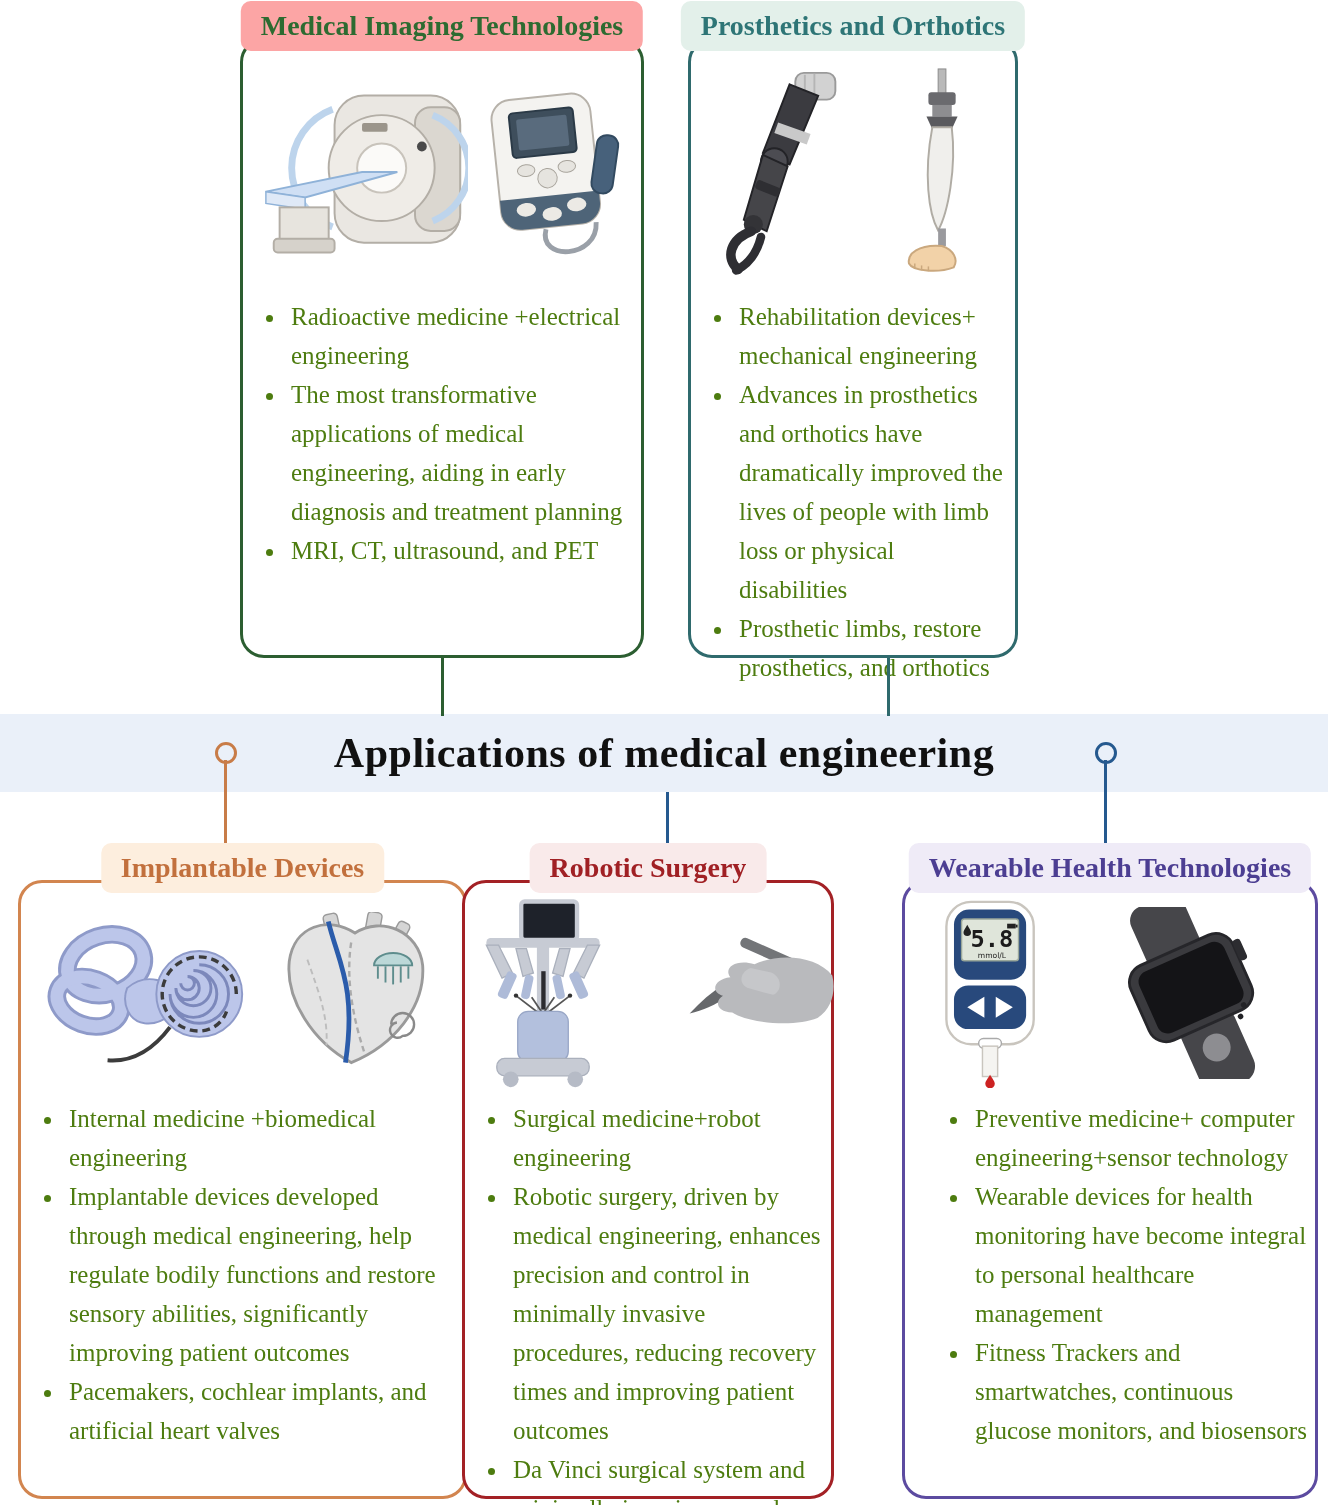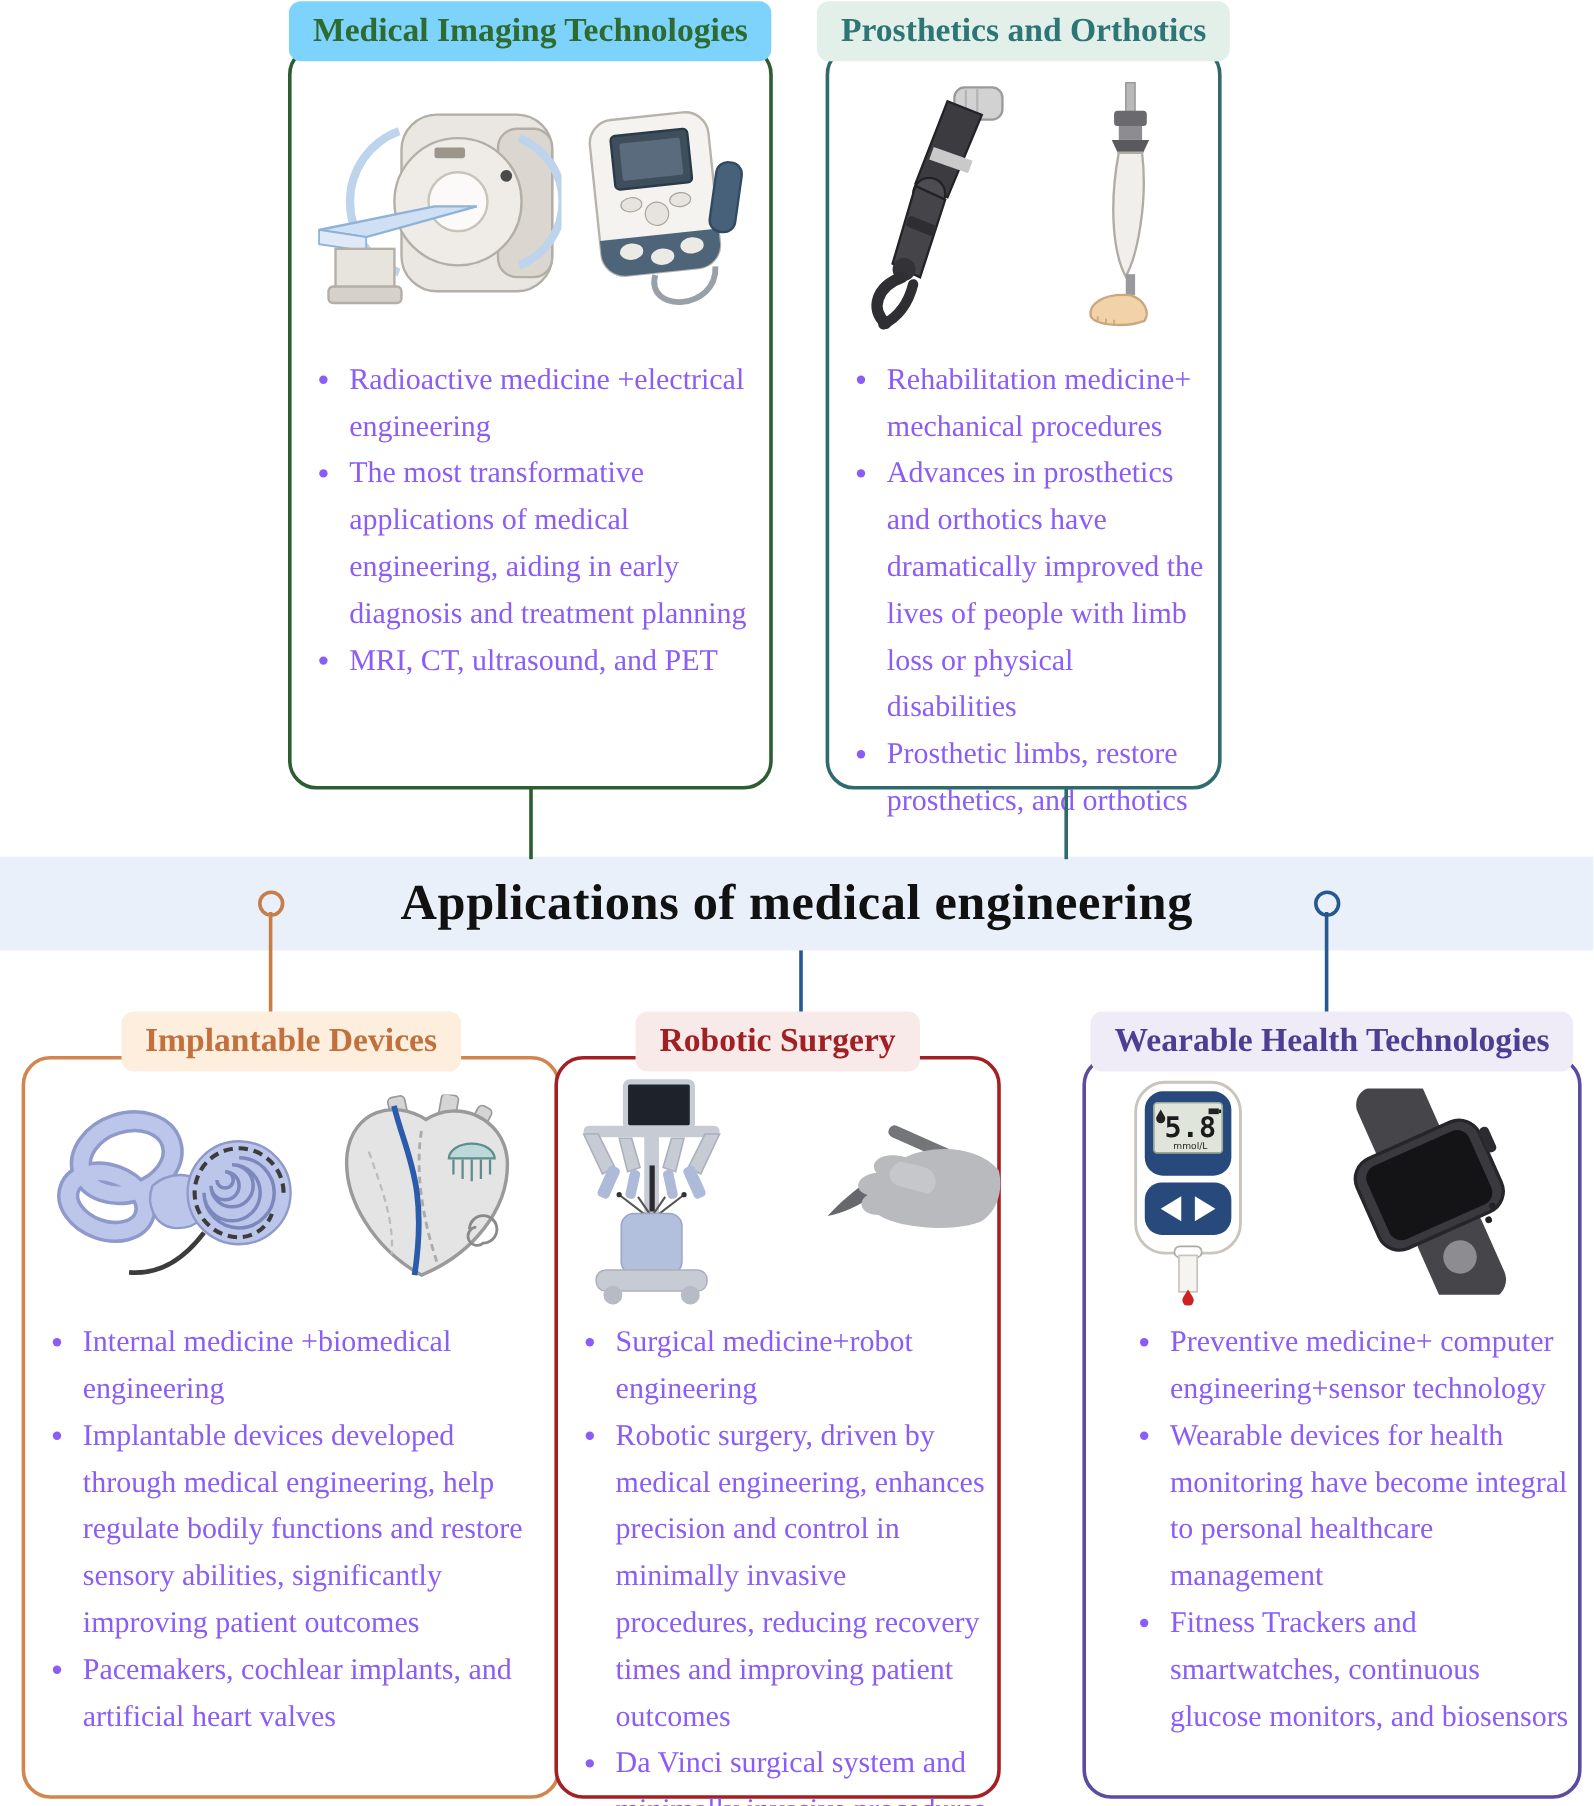--- a/index.html
+++ b/index.html
@@ -12,31 +12,31 @@
   .card.imaging     { left:240px; top:38px;  width:404px; height:620px; border:3px solid #2c5e31; }
   .card.prosthetics { left:688px; top:38px;  width:330px; height:620px; border:3px solid #2f6a6d;font-family:Liberation Serif, serif; }
   .card.implantable { left:18px;  top:880px; width:449px; height:619px; border:3px solid #d2854f; }
   .card.robotic     { left:462px; top:880px; width:372px; height:619px; border:3px solid #a32125; }
   .card.wearable    { left:902px; top:880px; width:416px; height:619px; border:3px solid #5c4ba0; }
   .badge {
     position:absolute; top:-40px; left:50%; transform:translateX(-50%);
     font-weight:bold; font-size:28px; line-height:1; padding:11px 20px;
     border-radius:10px; white-space:nowrap; z-index:3;
   }
-  .imaging     .badge { background:#7dd3fc; color:#2d6b31;font-family:Liberation Serif, serif; }
+  .imaging     .badge { background:#fca5a5; color:#2d6b31;font-family:Liberation Serif, serif; }
   .prosthetics .badge { background:#e3f0ea; color:#2e7576; }
   .implantable .badge { background:#fdeede; color:#c2703d; }
   .robotic     .badge { background:#f9eaea; color:#a02024; }
   .wearable    .badge { background:#efebf7; color:#4c3e92; }
   .icons { display:flex; align-items:center; justify-content:center; }
   .card.imaging .icons, .card.prosthetics .icons { height:214px; margin-top:28px; gap:8px; }
   .card.implantable .icons, .card.robotic .icons, .card.wearable .icons { height:180px; margin-top:22px; gap:14px; }
   ul.bullets {
     margin:14px 0 0 0; padding:0 6px 0 44px; list-style:disc;
-    font-size:25px; line-height:39px; color:#8b5cf6;
+    font-size:25px; line-height:39px; color:#4d7c0f;
   }
   ul.bullets li { padding-left:4px; }
   .card.wearable ul.bullets { padding-left:38px; padding-right:0;margin-left:28px; }
   
   .band {
     position:absolute; left:0; top:714px; width:1328px; height:78px;
     background:#eaf0f9; display:flex; align-items:center; justify-content:center;
   }
   .band-title { font-size:42px; font-weight:bold; color:#111; letter-spacing:0.5px; }
   
@@ -139,21 +139,21 @@
           <path d="M 34 62 C 25 110, 30 150, 40 168 C 50 150, 59 104, 54 62 Z" fill="#f0efec" stroke="#b0aca4" stroke-width="2"></path>
           <rect x="40" y="166" width="8" height="18" fill="#9a9a9e"></rect>
           <path d="M 44 184 C 20 182, 8 192, 10 202 C 14 210, 40 212, 56 206 C 61 198, 56 188, 44 184 Z" fill="#f2d2a8" stroke="#caa87e" stroke-width="2"></path>
           <line x1="16" y1="202" x2="16" y2="207" stroke="#caa87e" stroke-width="1.5"></line>
           <line x1="23" y1="204" x2="23" y2="209" stroke="#caa87e" stroke-width="1.5"></line>
           <line x1="30" y1="205" x2="30" y2="210" stroke="#caa87e" stroke-width="1.5"></line>
         </svg>
       </span>
     </div>
     <ul class="bullets">
-      <li>Rehabilitation medicine+ mechanical procedures</li>
+      <li>Rehabilitation devices+ mechanical engineering</li>
       <li>Advances in prosthetics and orthotics have dramatically improved the lives of people with limb loss or physical disabilities</li>
       <li>Prosthetic limbs, restore prosthetics, and orthotics</li>
     </ul>
   </div>
 
   <div class="card implantable">
     <div class="badge">Implantable Devices</div>
     <div class="icons">
       <span>
         <svg viewBox="0 0 215 162" width="210" height="158">

